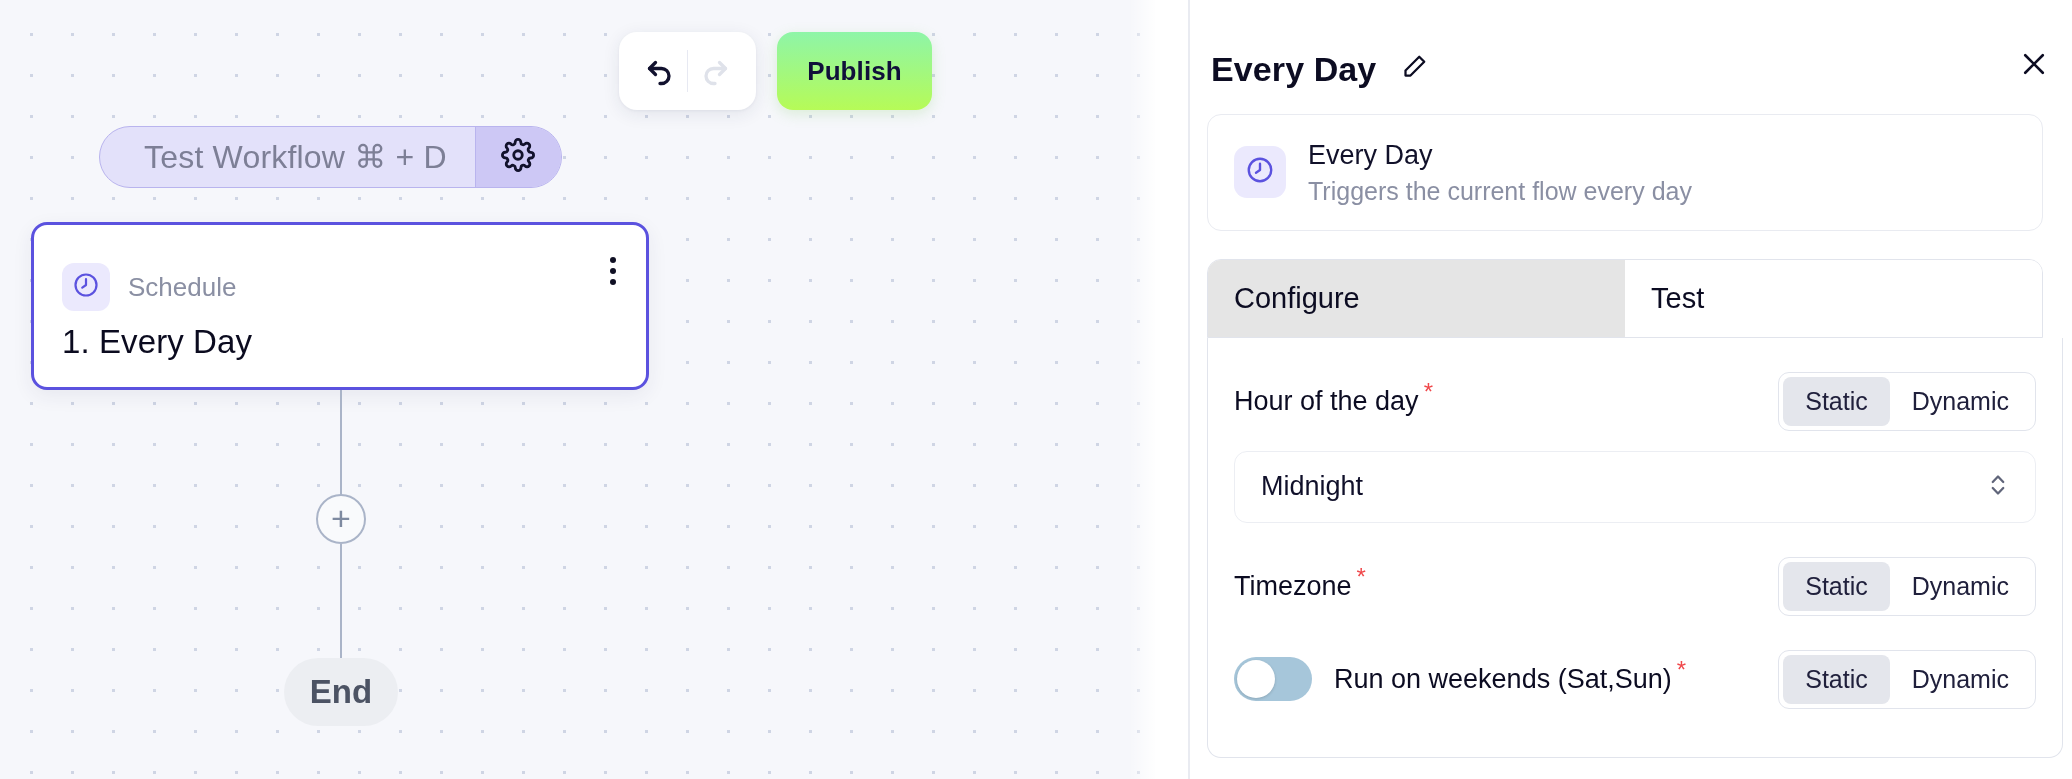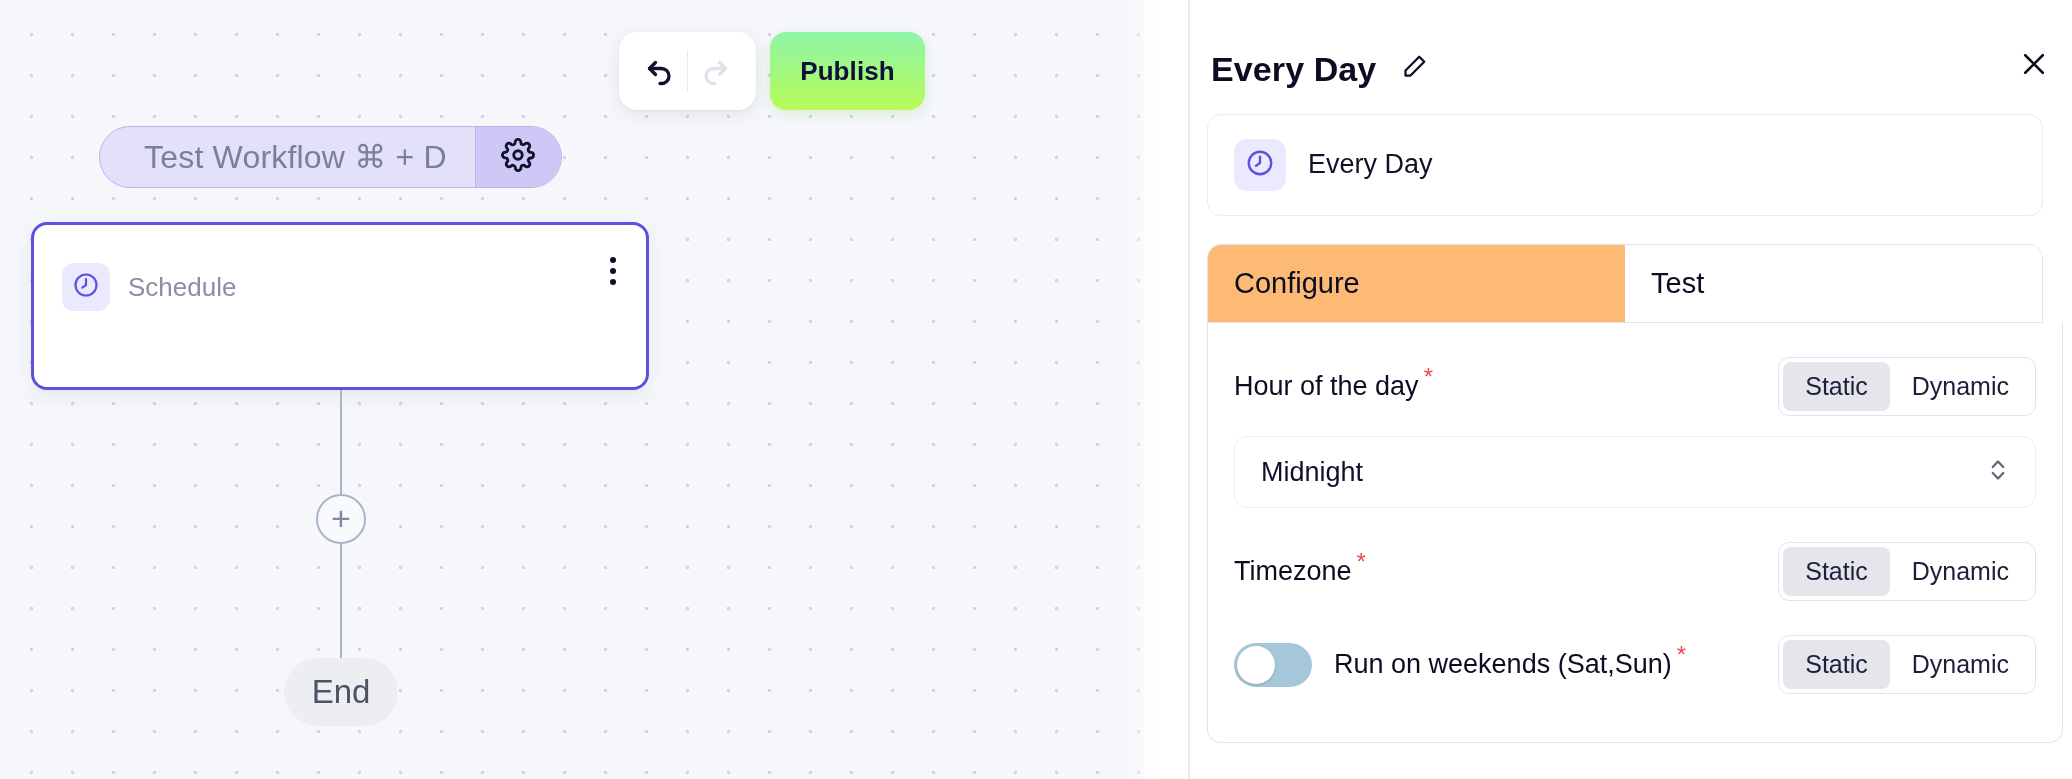--- a/index.html
+++ b/index.html
@@ -25,21 +25,21 @@
   .canvas::after{
     content:"";
     position:absolute; top:0; right:0; width:26px; height:100%;
     background:linear-gradient(to right, rgba(246,247,251,0), rgba(255,255,255,0.95));
     pointer-events:none;
   }
 
   
   .toolbar {
     position: absolute; top: 32px; left: 619px;
-    display: flex; align-items: flex-end; gap: 14px;
+    display: flex; align-items: flex-end; gap: 21px;
     z-index: 6;
   }
   .undo-group {
     display: flex; align-items: center;
     background: #ffffff;
     border-radius: 18px;
     box-shadow: 0 4px 18px rgba(35,40,80,0.09), 0 1px 3px rgba(35,40,80,0.05);
     height: 78px; padding: 0 14px;
   }
   .icon-btn {
@@ -143,21 +143,21 @@
     background: #f9fafc; border: 2px solid #aab4c8;
     display: flex; align-items: center; justify-content: center;
     cursor: pointer;
   }
   .plus-node span { font-size: 34px; color: #7e8aa0; line-height: 0; margin-top:-2px; font-weight: 300; }
   .end-node {
     position: absolute; left: 284px; top: 658px;
     width: 114px; height: 68px; border-radius: 34px;
     background: #eceef2;
     display: flex; align-items: center; justify-content: center;
-    font-size: 33px; color: #4c5364; font-weight: 400;
+    font-size: 33px; color: #4c5364; font-weight: 700;
     cursor: pointer;
   }
 
   
   .panel {
     position: relative;
     flex: 1 1 auto;
     height: 779px;
     background: #ffffff;
     padding: 0;
@@ -214,21 +214,21 @@
     background:#fff;
   }
   .tab {
     flex: 1 1 50%;
     padding: 22px 0 22px 26px;
     font-size: 29px; color: #0c0c22; font-weight: 400;
     cursor: pointer; background: #ffffff;
     border: none; text-align: left;
     font-family: inherit;
   }
-  .tab.active { background: #fdba74; }
+  .tab.active { background: #e5e5e5; }
 
   .fields {
     margin-left: 52px; width: 856px;
     border: 1.5px solid #e1e4ec; border-top: none;
     border-radius: 0 0 14px 14px;
     padding: 0 26px;
     background:#fff;
     height: 420px; overflow: hidden;
   }
   .field-row {
@@ -324,20 +324,21 @@
             </svg>
           </span>
         </div>
         <div class="node-subtitle">Schedule</div>
         <div class="node-menu">
           <i></i>
             <i></i>
             <i></i>
         </div>
       </div>
+      <div class="node-title">1. Every Day</div>
     </div>
 
     <div class="edge-line" style="top:390px;height:106px;"></div>
     <div class="plus-node">
       <span>+</span>
     </div>
     <div class="edge-line" style="top:544px;height:115px;"></div>
     <div class="end-node">End</div>
   </div>
 
@@ -368,20 +369,21 @@
         <div class="trigger-icon">
           <span>
             <svg width="30" height="30" viewBox="0 0 24 24" fill="none" stroke="#5b52df" stroke-width="1.9" stroke-linecap="round" stroke-linejoin="round">
               <circle cx="12" cy="12" r="9"></circle>
                 <path d="M12 7v5l-3.2 2.2"></path>
             </svg>
           </span>
         </div>
         <div class="trigger-text">
           <div class="trigger-name">Every Day</div>
+          <div class="trigger-desc">Triggers the current flow every day</div>
         </div>
       </div>
 
       <div class="tabs">
         <button class="tab active">Configure</button>
         <button class="tab">Test</button>
       </div>
 
       <div class="fields">
 

